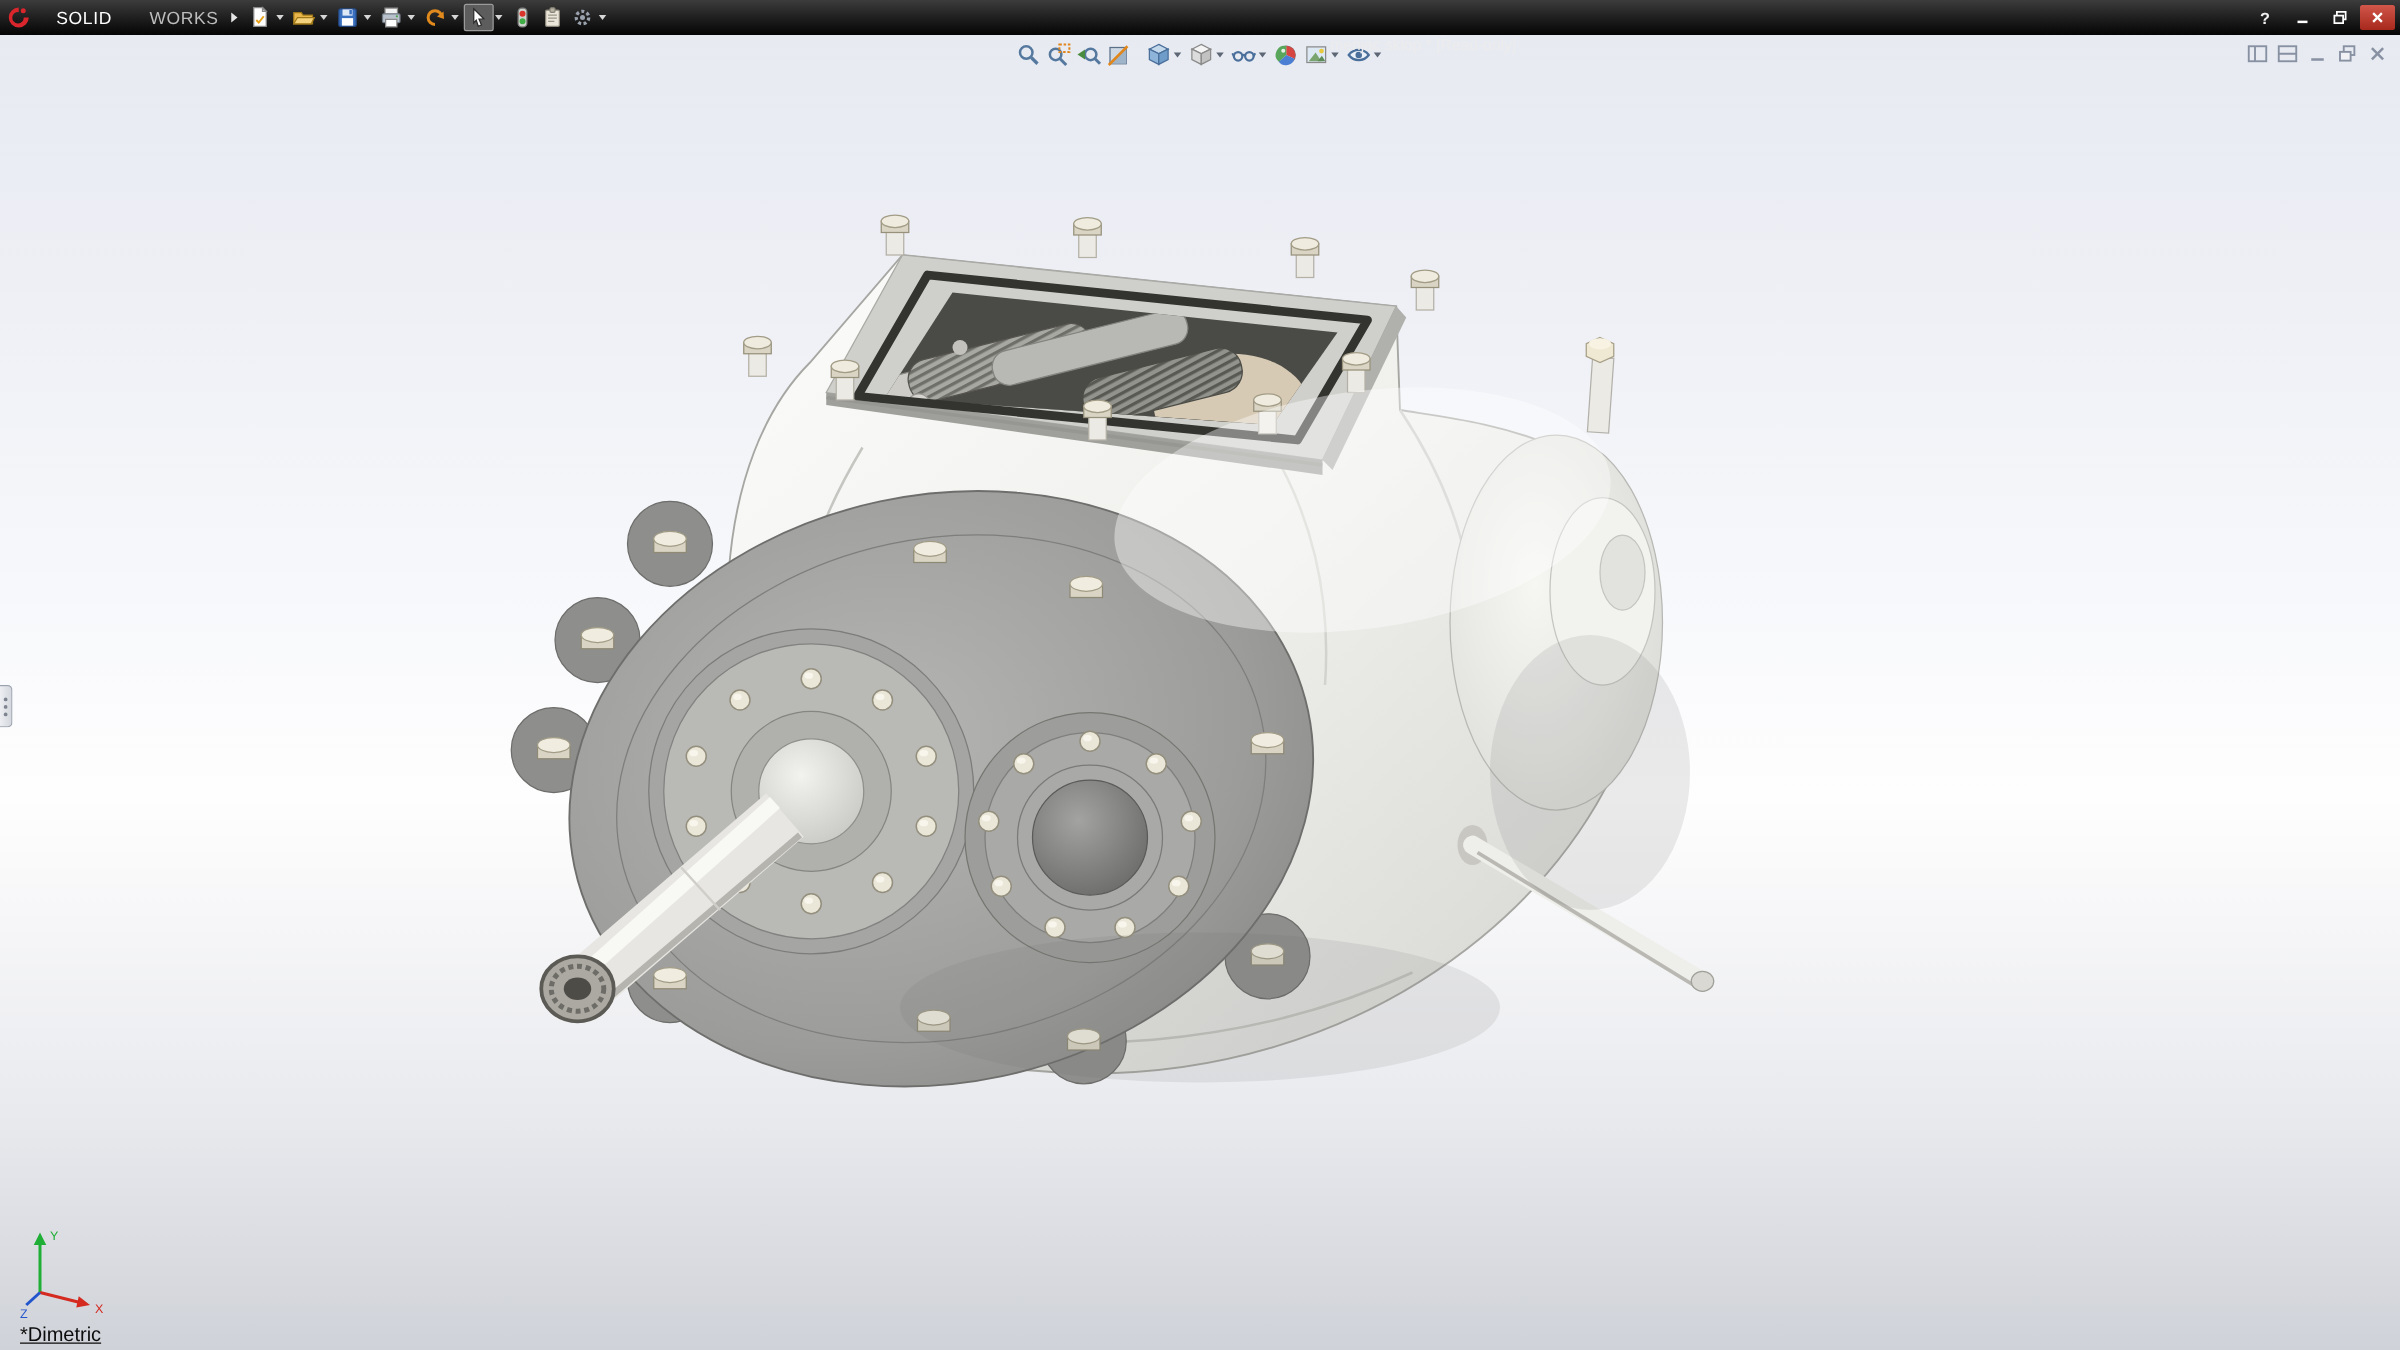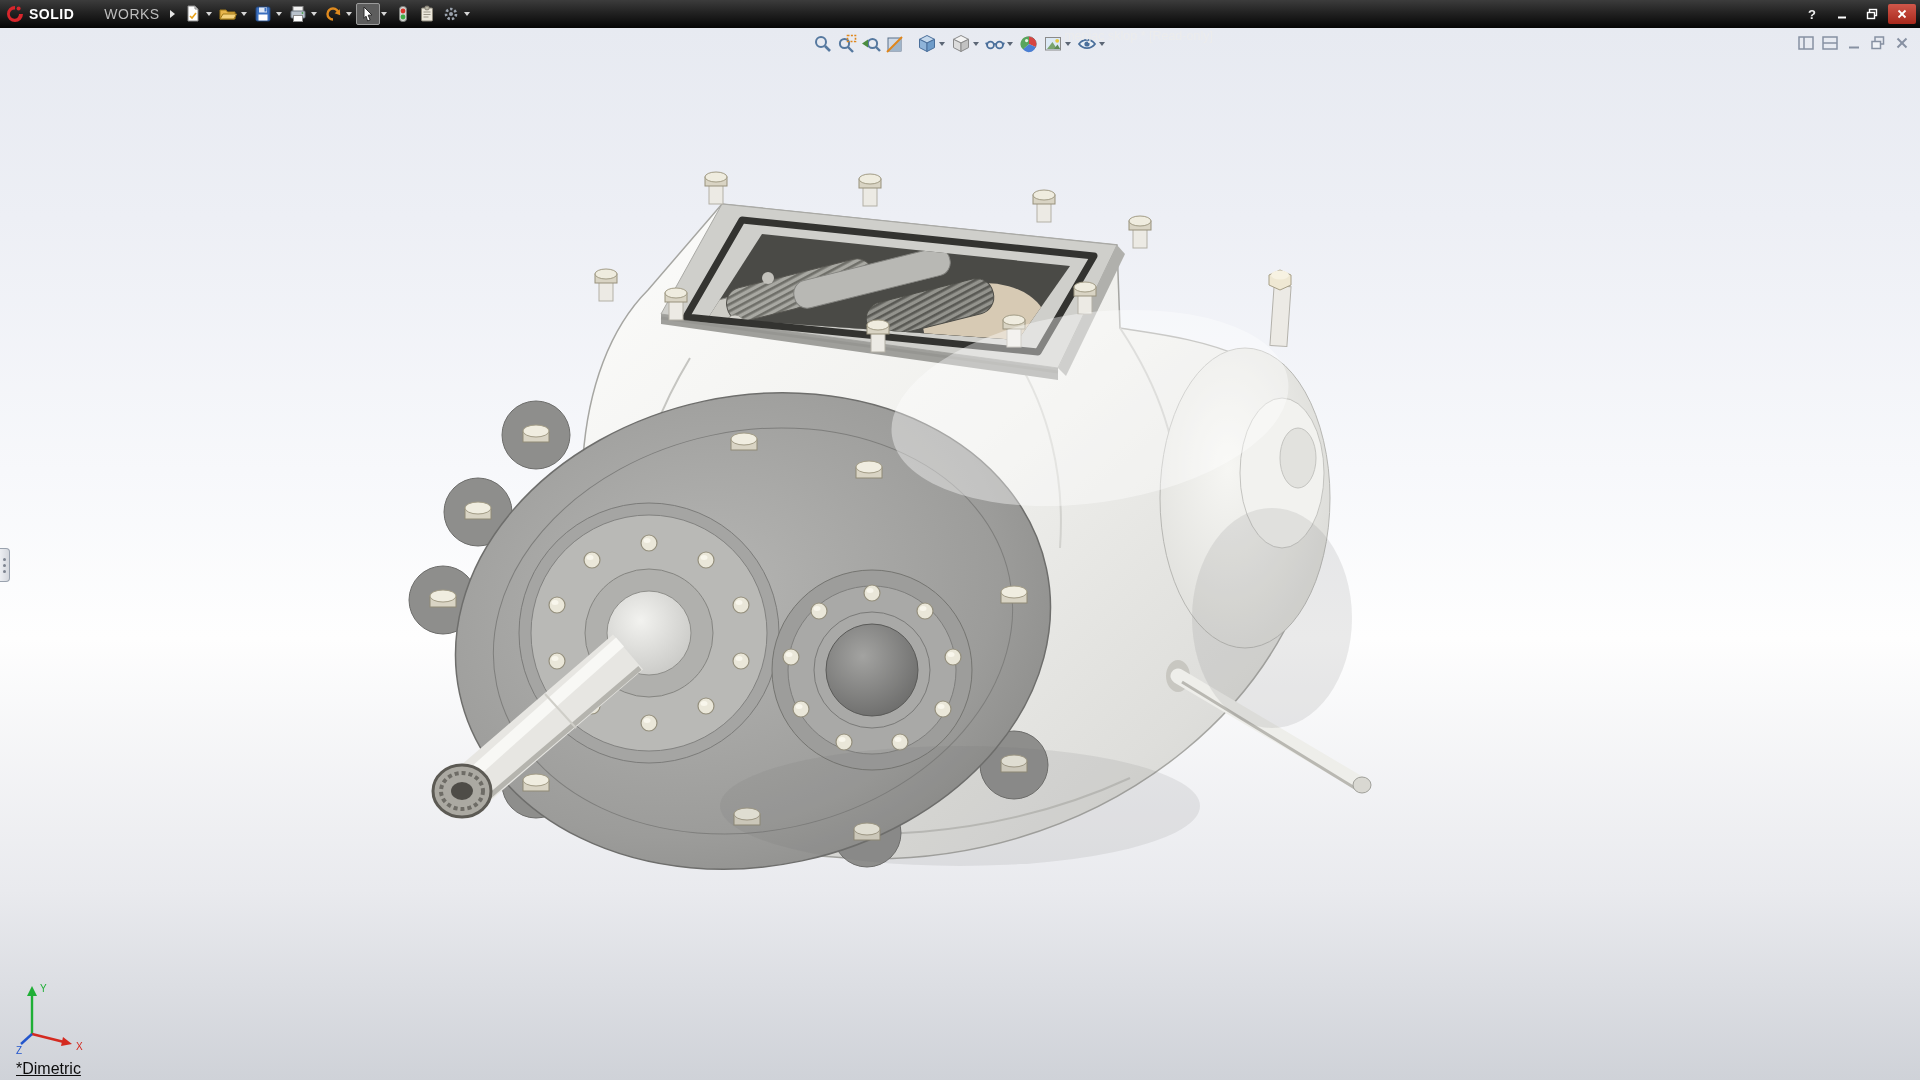--- a/index.html
+++ b/index.html
@@ -5,21 +5,21 @@
   html,body{margin:0;padding:0;}
   body{width:1920px;height:1080px;overflow:hidden;position:relative;
        font-family:"Liberation Sans",sans-serif;background:#fff;}
 
   
   .titlebar{position:absolute;top:0;left:0;width:1920px;height:28px;
     background:linear-gradient(180deg,#3c3c3c 0%,#222 45%,#050505 100%);
     display:flex;align-items:center;color:#fff;z-index:10;}
   .brand{display:flex;align-items:center;gap:5px;padding:0 8px 0 6px;}
   .brand-text{font-size:14px;letter-spacing:.5px;color:#fff;}
-  .brand-text b{font-weight:bold;}
+  .brand-text b{font-weight:normal;margin-left:16px;}
   .brand-text span{color:#bdbdbd;font-weight:normal;margin-left:30px;}
   .menu-arrow{width:0;height:0;border-top:4px solid transparent;border-bottom:4px solid transparent;
     border-left:5px solid #e6e6e6;margin:0 6px 0 2px;}
   .tool-btn{min-width:24px;height:22px;display:flex;align-items:center;justify-content:center;
     background:transparent;border:0;padding:0 1px;cursor:default;}
   .tool-pressed{background:#5d5d5d;border:1px solid #9b9b9b;border-radius:2px;}
   .caret{width:0;height:0;border-left:3px solid transparent;border-right:3px solid transparent;
     border-top:4px solid #d6d6d6;margin:0 4px 0 1px;}
   .tb-title{position:absolute;left:59.3%;transform:translateX(-50%);
     font-size:12.5px;color:#ececec;white-space:nowrap;margin-top:44px;}

